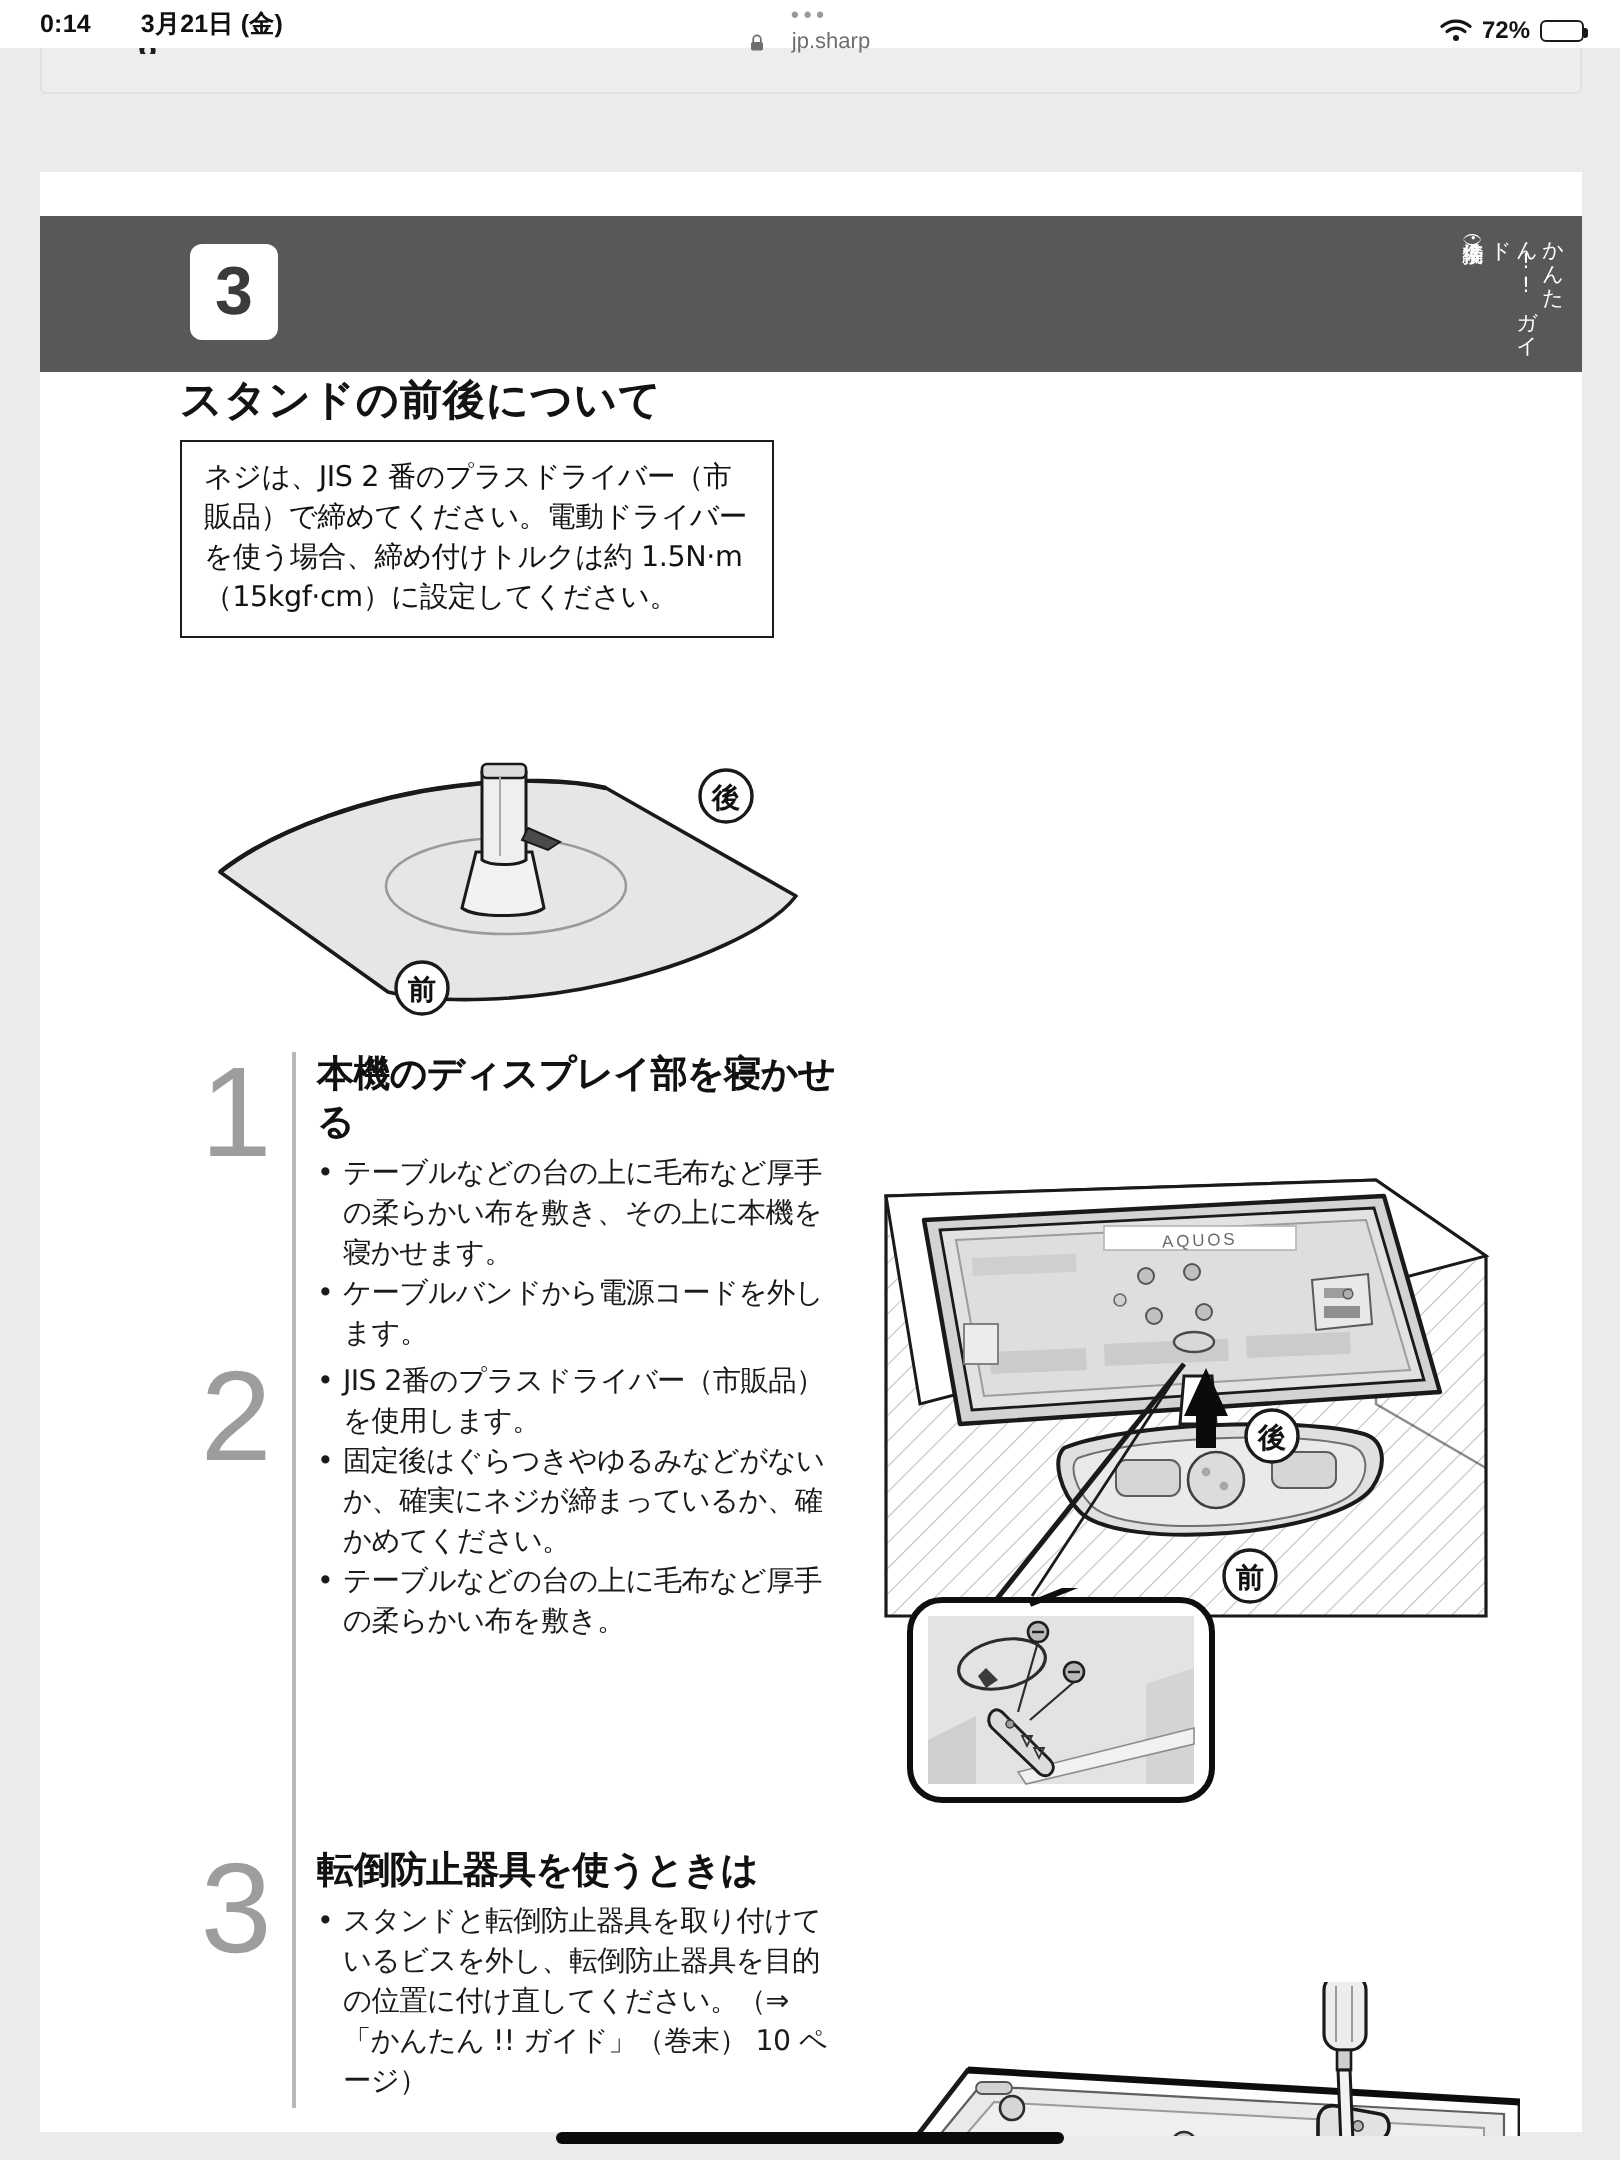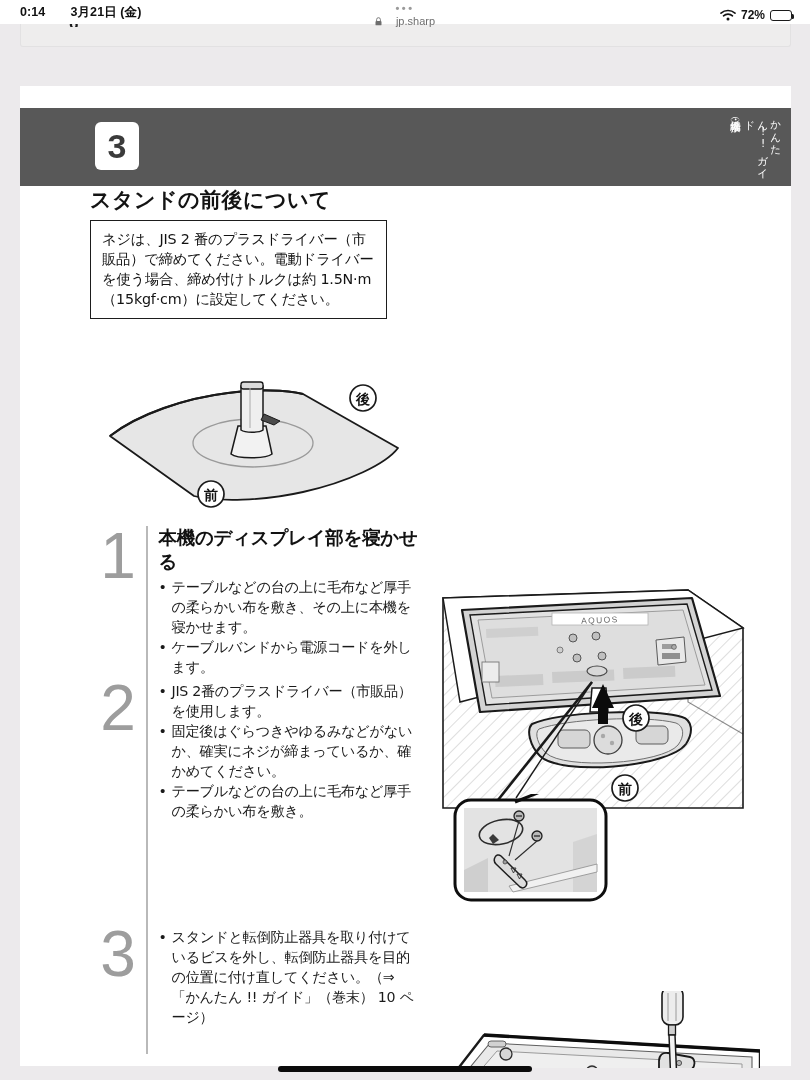--- a/index.html
+++ b/index.html
@@ -333,20 +333,21 @@
                 <span class="btxt">テーブルなどの台の上に毛布など厚手の柔らかい布を敷き。</span>
               </div>
             </div>
           </div>
         </div>
 
         <div class="step" style="min-height:130px;">
           <div class="step-num">3</div>
           <div class="step-bar"></div>
           <div class="step-content">
+            <div class="step-head">転倒防止器具を使うときは</div>
             <div class="bullets">
               <div class="bullet">
                 <span class="dot">•</span>
                 <span class="btxt" id="step3text">スタンドと転倒防止器具を取り付けているビスを外し、転倒防止器具を目的の位置に付け直してください。（⇒ 「かんたん !! ガイド」（巻末） 10 ページ）</span>
               </div>
             </div>
           </div>
         </div>
 
       </div>

